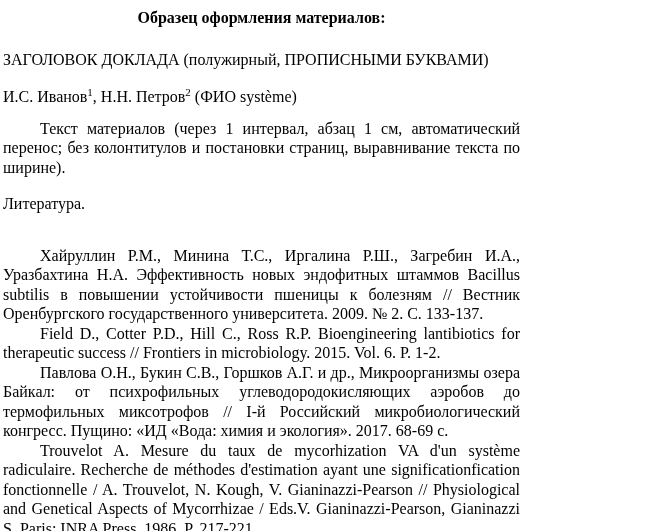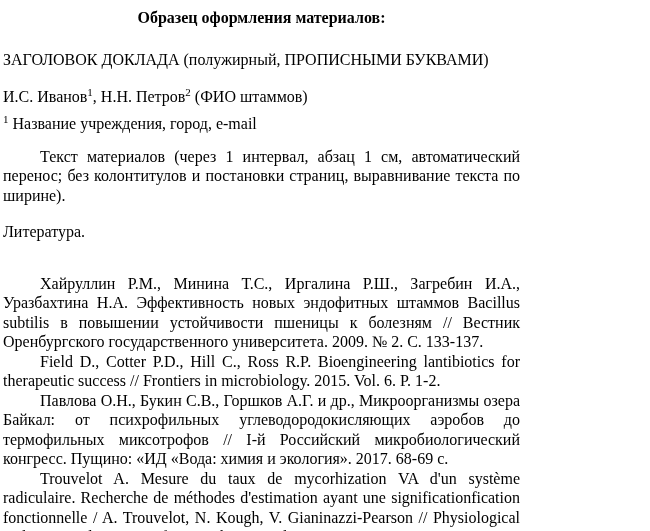--- a/index.html
+++ b/index.html
@@ -48,24 +48,23 @@
 </style>
 </head>
 <body>
 
 <div class="page">
 
   <p class="title">Образец оформления материалов:</p>
 
   <p class="heading">ЗАГОЛОВОК ДОКЛАДА (полужирный, ПРОПИСНЫМИ БУКВАМИ)</p>
 
-  <p class="authors"><span>И.С. Иванов</span><sup>1</sup><span>, </span><span>Н.Н. Петров</span><sup>2</sup><span> (ФИО штаммов)</span></p>
+  <p class="authors"><span>И.С. Иванов</span><sup>1</sup><span>, </span><span>Н.Н. Петров</span><sup>2</sup><span> (ФИО système)</span></p>
 
   <div class="affiliations">
-    <p class="affil"><sup>1</sup><span> Название учреждения, город, e-mail</span></p>
   </div>
 
   <p class="body-para indent justify">Текст материалов (через 1 интервал, абзац 1 см, автоматический перенос; без колонтитулов и постановки страниц, выравнивание текста по ширине).</p>
 
   <p class="lit-heading">Литература.</p>
 
   <div>
     <p class="ref indent justify">Хайруллин Р.М., Минина Т.С., Иргалина Р.Ш., Загребин И.А., Уразбахтина Н.А. Эффективность новых эндофитных штаммов Bacillus subtilis в повышении устойчивости пшеницы к болезням // Вестник Оренбургского государственного университета. 2009. № 2. С. 133-137.</p>
     <p class="ref indent justify">Field D., Cotter P.D., Hill C., Ross R.P. Bioengineering lantibiotics for therapeutic success // Frontiers in microbiology. 2015. Vol. 6. P. 1-2.</p>
     <p class="ref indent justify">Павлова О.Н., Букин С.В., Горшков А.Г. и др., Микроорганизмы озера Байкал: от психрофильных углеводородокисляющих аэробов до термофильных миксотрофов // I-й Российский микробиологический конгресс. Пущино: «ИД «Вода: химия и экология». 2017. 68-69 с.</p>

